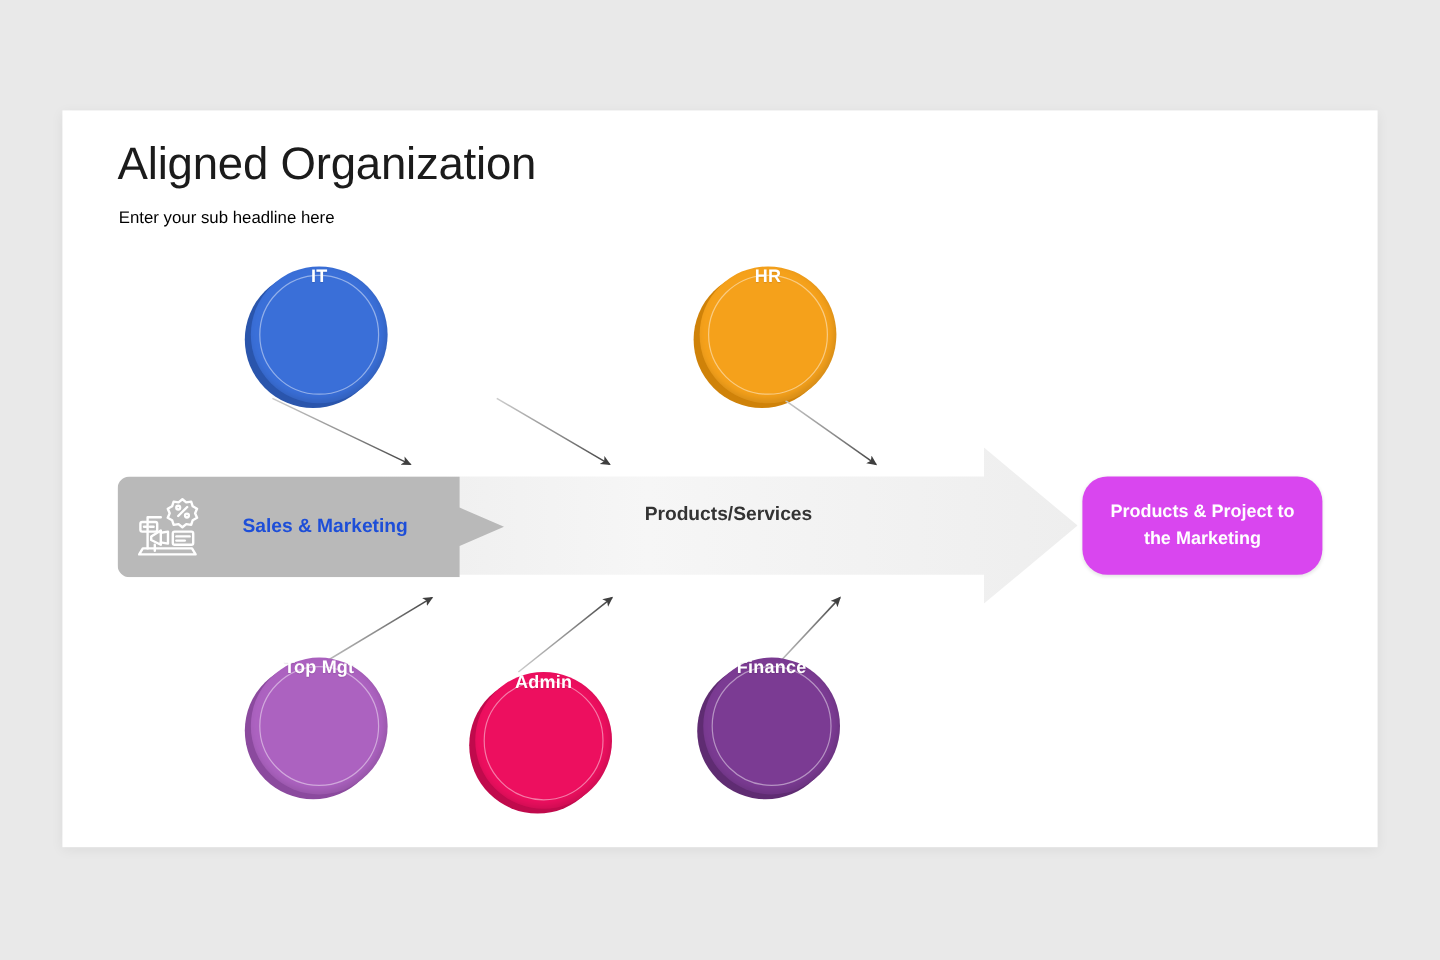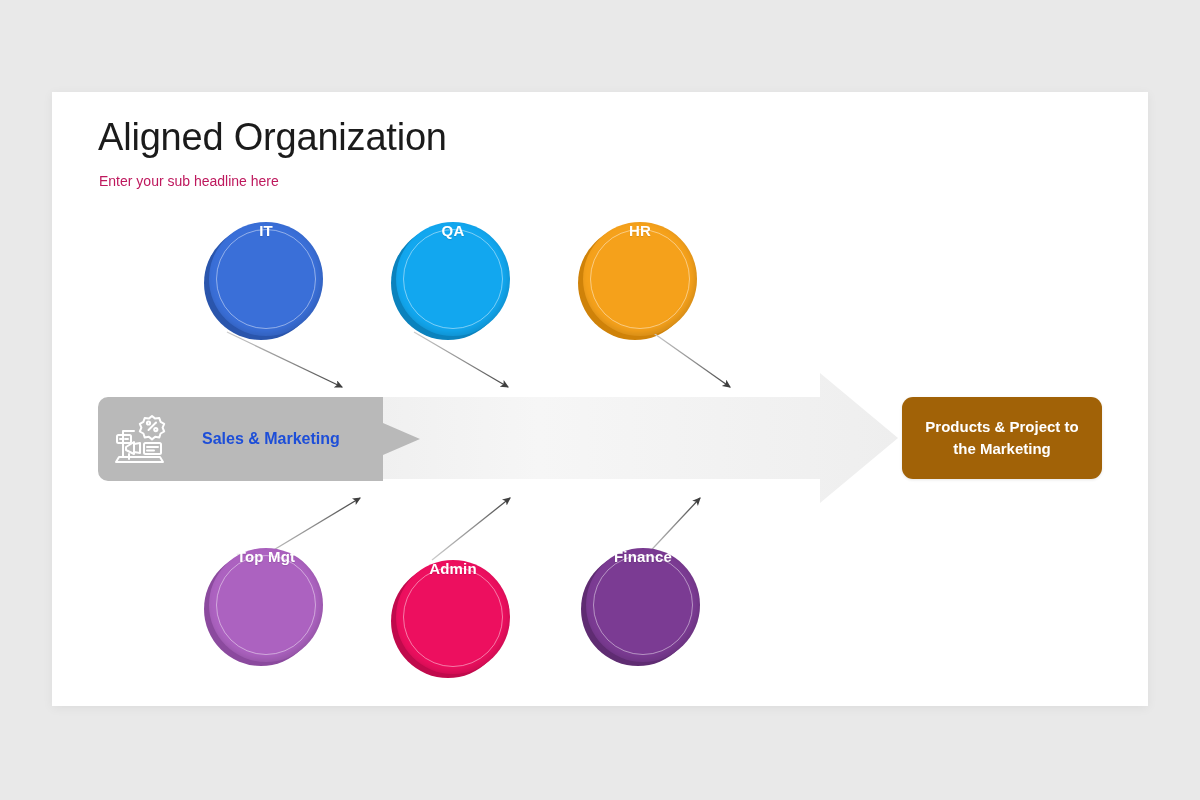--- a/index.html
+++ b/index.html
@@ -25,21 +25,21 @@
     font-size: 38px;
     font-weight: 400;
     color: #1b1b1b;
     letter-spacing: -0.2px;
     white-space: nowrap;
   }
   .subtitle {
     position: absolute;
     left: 47px; top: 81px;
     font-size: 14px;
-    color: #be185d;
+    color: #000000;
     white-space: nowrap;
   }
 
   
   .node {
     position: absolute;
     width: 114px; height: 114px;
     border-radius: 50%;
     display: flex; align-items: flex-start; justify-content: center;
   }
@@ -208,20 +208,21 @@
       <defs>
         <linearGradient id="arrowFill" x1="0" y1="0" x2="1" y2="0">
           <stop offset="0%" stop-color="#ededed"></stop>
           <stop offset="40%" stop-color="#f6f6f6"></stop>
           <stop offset="100%" stop-color="#eeeeee"></stop>
         </linearGradient>
       </defs>
       <path d="M0,24 L520,24 L520,0 L598,65 L520,130 L520,106 L0,106 Z" fill="url(#arrowFill)"></path>
     </svg>
 
+    <div class="ps-label" style="color: rgb(51, 51, 51);">Products/Services</div>
 
     <div class="chev">
       <svg class="chev-bg" viewBox="0 0 322 84" preserveAspectRatio="none">
         <path d="M10,0 L285,0 L285,26 L322,42 L285,58 L285,84 L10,84
                  A10,10 0 0 1 0,74 L0,10 A10,10 0 0 1 10,0 Z" fill="#b9b9b9"></path>
       </svg>
 
       <svg class="chev-icon" viewBox="0 0 58 52">
         <g fill="none" stroke="#ffffff" stroke-width="2" stroke-linecap="round" stroke-linejoin="round">
           <path d="M7,44 L48,44 L51,49 L4,49 Z"></path>
@@ -238,39 +239,33 @@
           <path d="M40,3 l3.2,2.6 4.1,-0.6 1.3,3.9 3.6,2 -1.6,3.8 1.6,3.8 -3.6,2 -1.3,3.9 -4.1,-0.6 -3.2,2.6 -3.2,-2.6 -4.1,0.6 -1.3,-3.9 -3.6,-2 1.6,-3.8 -1.6,-3.8 3.6,-2 1.3,-3.9 4.1,0.6 Z"></path>
           <path d="M36.5,17 L44,9.5"></path>
           <circle cx="36.5" cy="10" r="1.6"></circle>
           <circle cx="43.8" cy="16.6" r="1.6"></circle>
         </g>
       </svg>
 
       <span class="chev-label" style="color: #1d4ed8;">Sales &amp; Marketing</span>
     </div>
 
-    <div class="endbox" style="background: #a16207;">
+    <div class="endbox" style="background: #d946ef; border-radius: 21px;">
       <div class="endlabel" style="color: rgb(255, 255, 255);">
         <div>Products &amp; Project to</div>
         <div>the Marketing</div>
       </div>
     </div>
 
     <div class="node" id="n-top-0" style="left: 157px; top: 130px;">
       <span class="shadowring" style="background: rgb(42, 85, 172);"></span>
       <span class="disc" style="background: rgb(58, 111, 216);"></span>
       <span class="innerring"></span>
       <span class="label">IT</span>
     </div>
-    <div class="node" id="n-top-1" style="left: 344px; top: 130px;">
-      <span class="shadowring" style="background: rgb(11, 130, 189);"></span>
-      <span class="disc" style="background: rgb(18, 167, 239);"></span>
-      <span class="innerring"></span>
-      <span class="label">QA</span>
-    </div>
     <div class="node" id="n-bot-0" style="left: 157px; top: 456px;">
       <span class="shadowring" style="background: rgb(139, 74, 158);"></span>
       <span class="disc" style="background: rgb(172, 98, 192);"></span>
       <span class="innerring"></span>
       <span class="label">Top Mgt</span>
     </div>
 
     <div class="node" id="n-top-2" style="left: 531px; top: 130px;">
       <span class="shadowring" style="background: rgb(207, 130, 9);"></span>
       <span class="disc" style="background: rgb(245, 161, 27);"></span>

